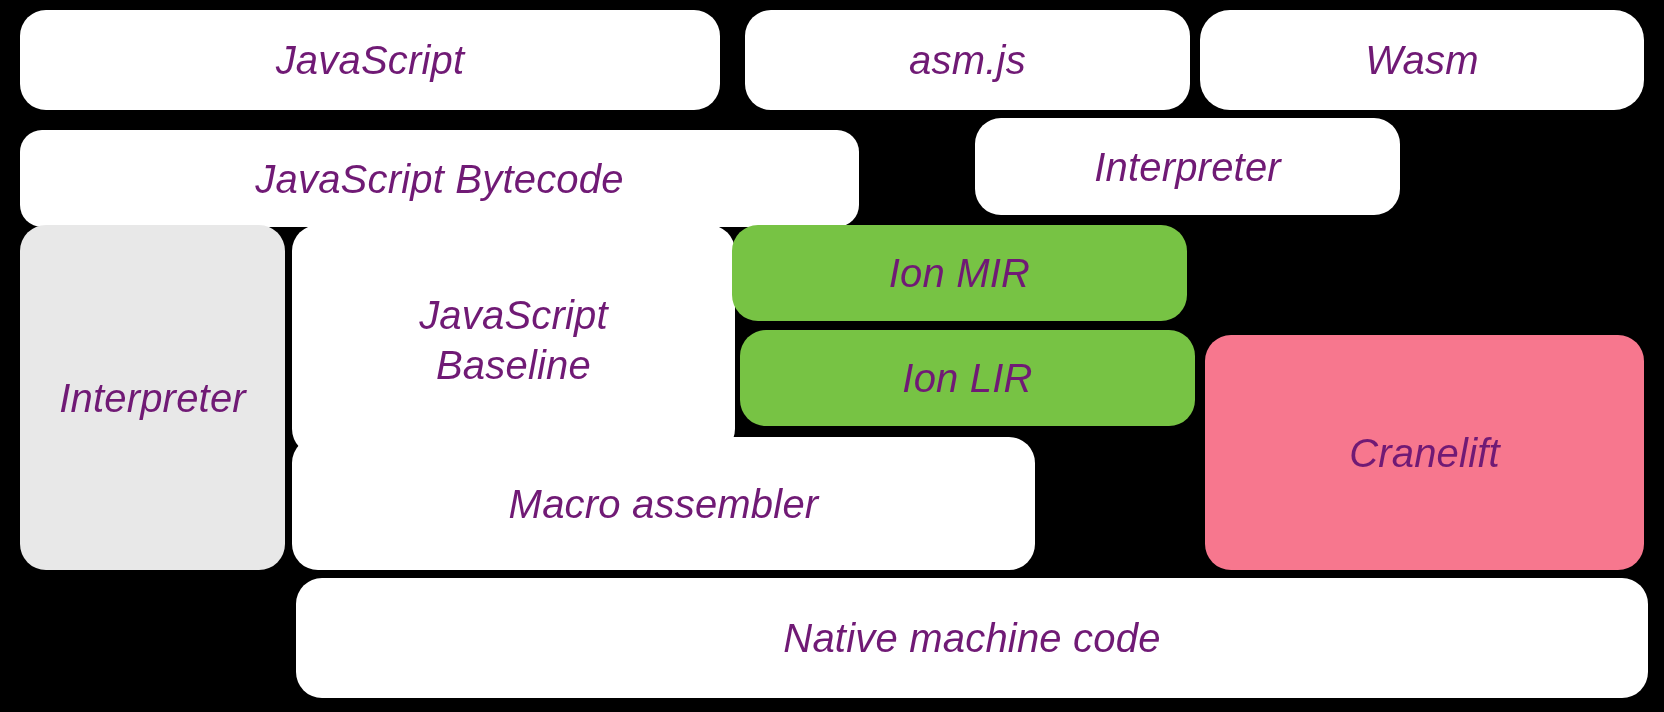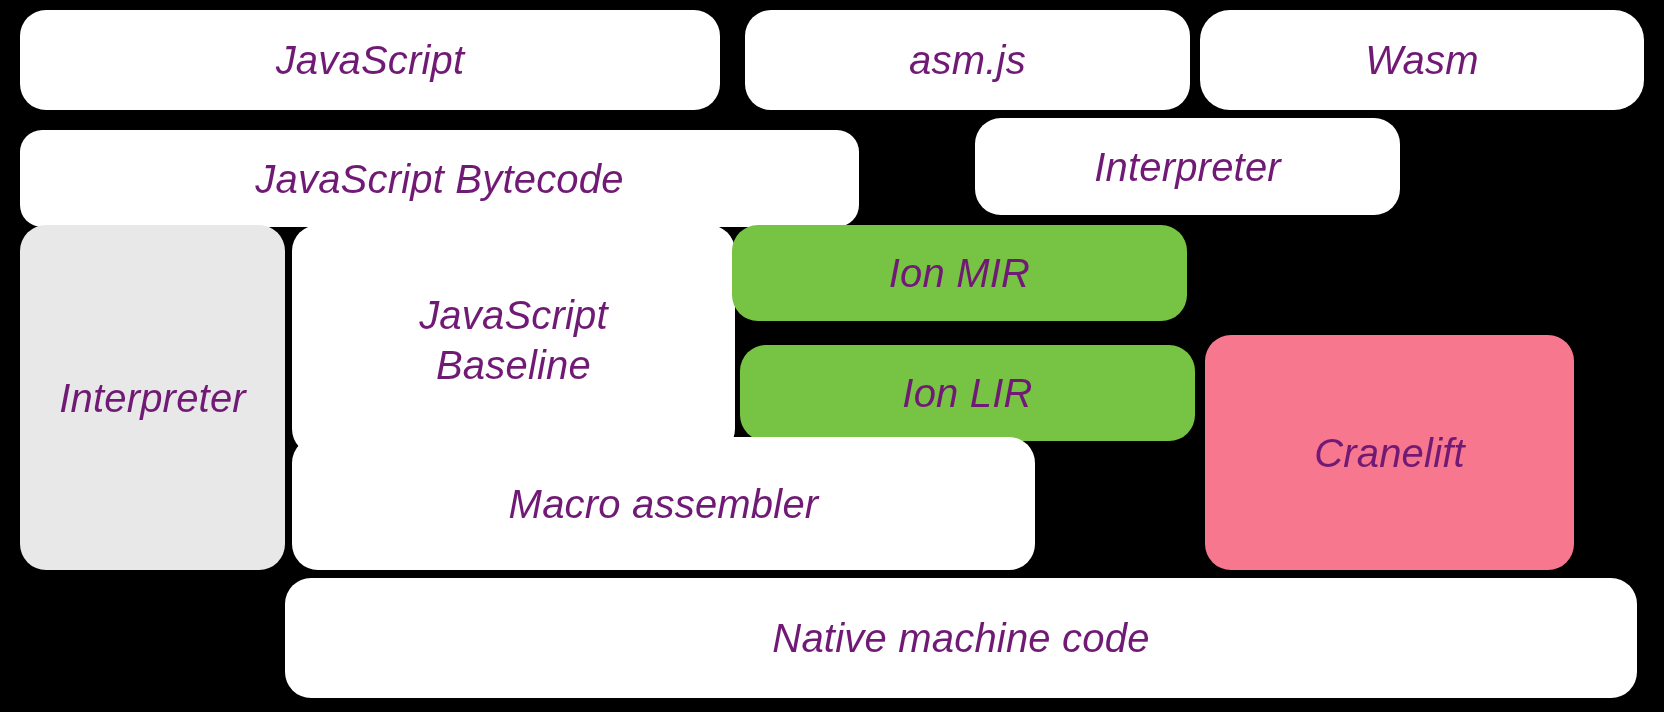--- a/index.html
+++ b/index.html
@@ -43,17 +43,17 @@
 <div id="stage">
     <div class="node fill-white" style="left: 20px; top: 10px; width: 700px; height: 100px;"><span>JavaScript</span></div>
     <div class="node fill-white" style="left: 745px; top: 10px; width: 445px; height: 100px;"><span>asm.js</span></div>
     <div class="node fill-white" style="left: 1200px; top: 10px; width: 444px; height: 100px; border-radius: 30px;"><span>Wasm</span></div>
     <div class="node fill-white" style="left: 20px; top: 130px; width: 839px; height: 97px; border-radius: 22px;"><span>JavaScript Bytecode</span></div>
     <div class="node fill-white" style="left: 975px; top: 118px; width: 425px; height: 97px;"><span>Interpreter</span></div>
     <div class="node fill-gray" style="left: 20px; top: 225px; width: 265px; height: 345px; text-align: center;"><span>Interpreter</span></div>
     <div class="node fill-white" style="left: 292px; top: 225px; width: 443px; height: 230px;"><span>JavaScript
 Baseline</span></div>
     <div class="node fill-green" style="left: 732px; top: 225px; width: 455px; height: 96px;"><span>Ion MIR</span></div>
-    <div class="node fill-green" style="left: 740px; top: 345px; width: 455px; height: 96px;"><span>Ion LIR</span></div>
-    <div class="node fill-red" style="left: 1205px; top: 335px; width: 369px; height: 235px;"><span>Cranelift</span></div>
+    <div class="node fill-green" style="left: 740px; top: 330px; width: 455px; height: 96px;"><span>Ion LIR</span></div>
+    <div class="node fill-red" style="left: 1205px; top: 335px; width: 439px; height: 235px;"><span>Cranelift</span></div>
     <div class="node fill-white" style="left: 292px; top: 437px; width: 743px; height: 133px;"><span>Macro assembler</span></div>
-    <div class="node fill-white" style="left: 285px; top: 578px; width: 1352px; height: 120px;"><span>Native machine code</span></div>
+    <div class="node fill-white" style="left: 296px; top: 578px; width: 1352px; height: 120px;"><span>Native machine code</span></div>
   </div>
 
 </body></html>

